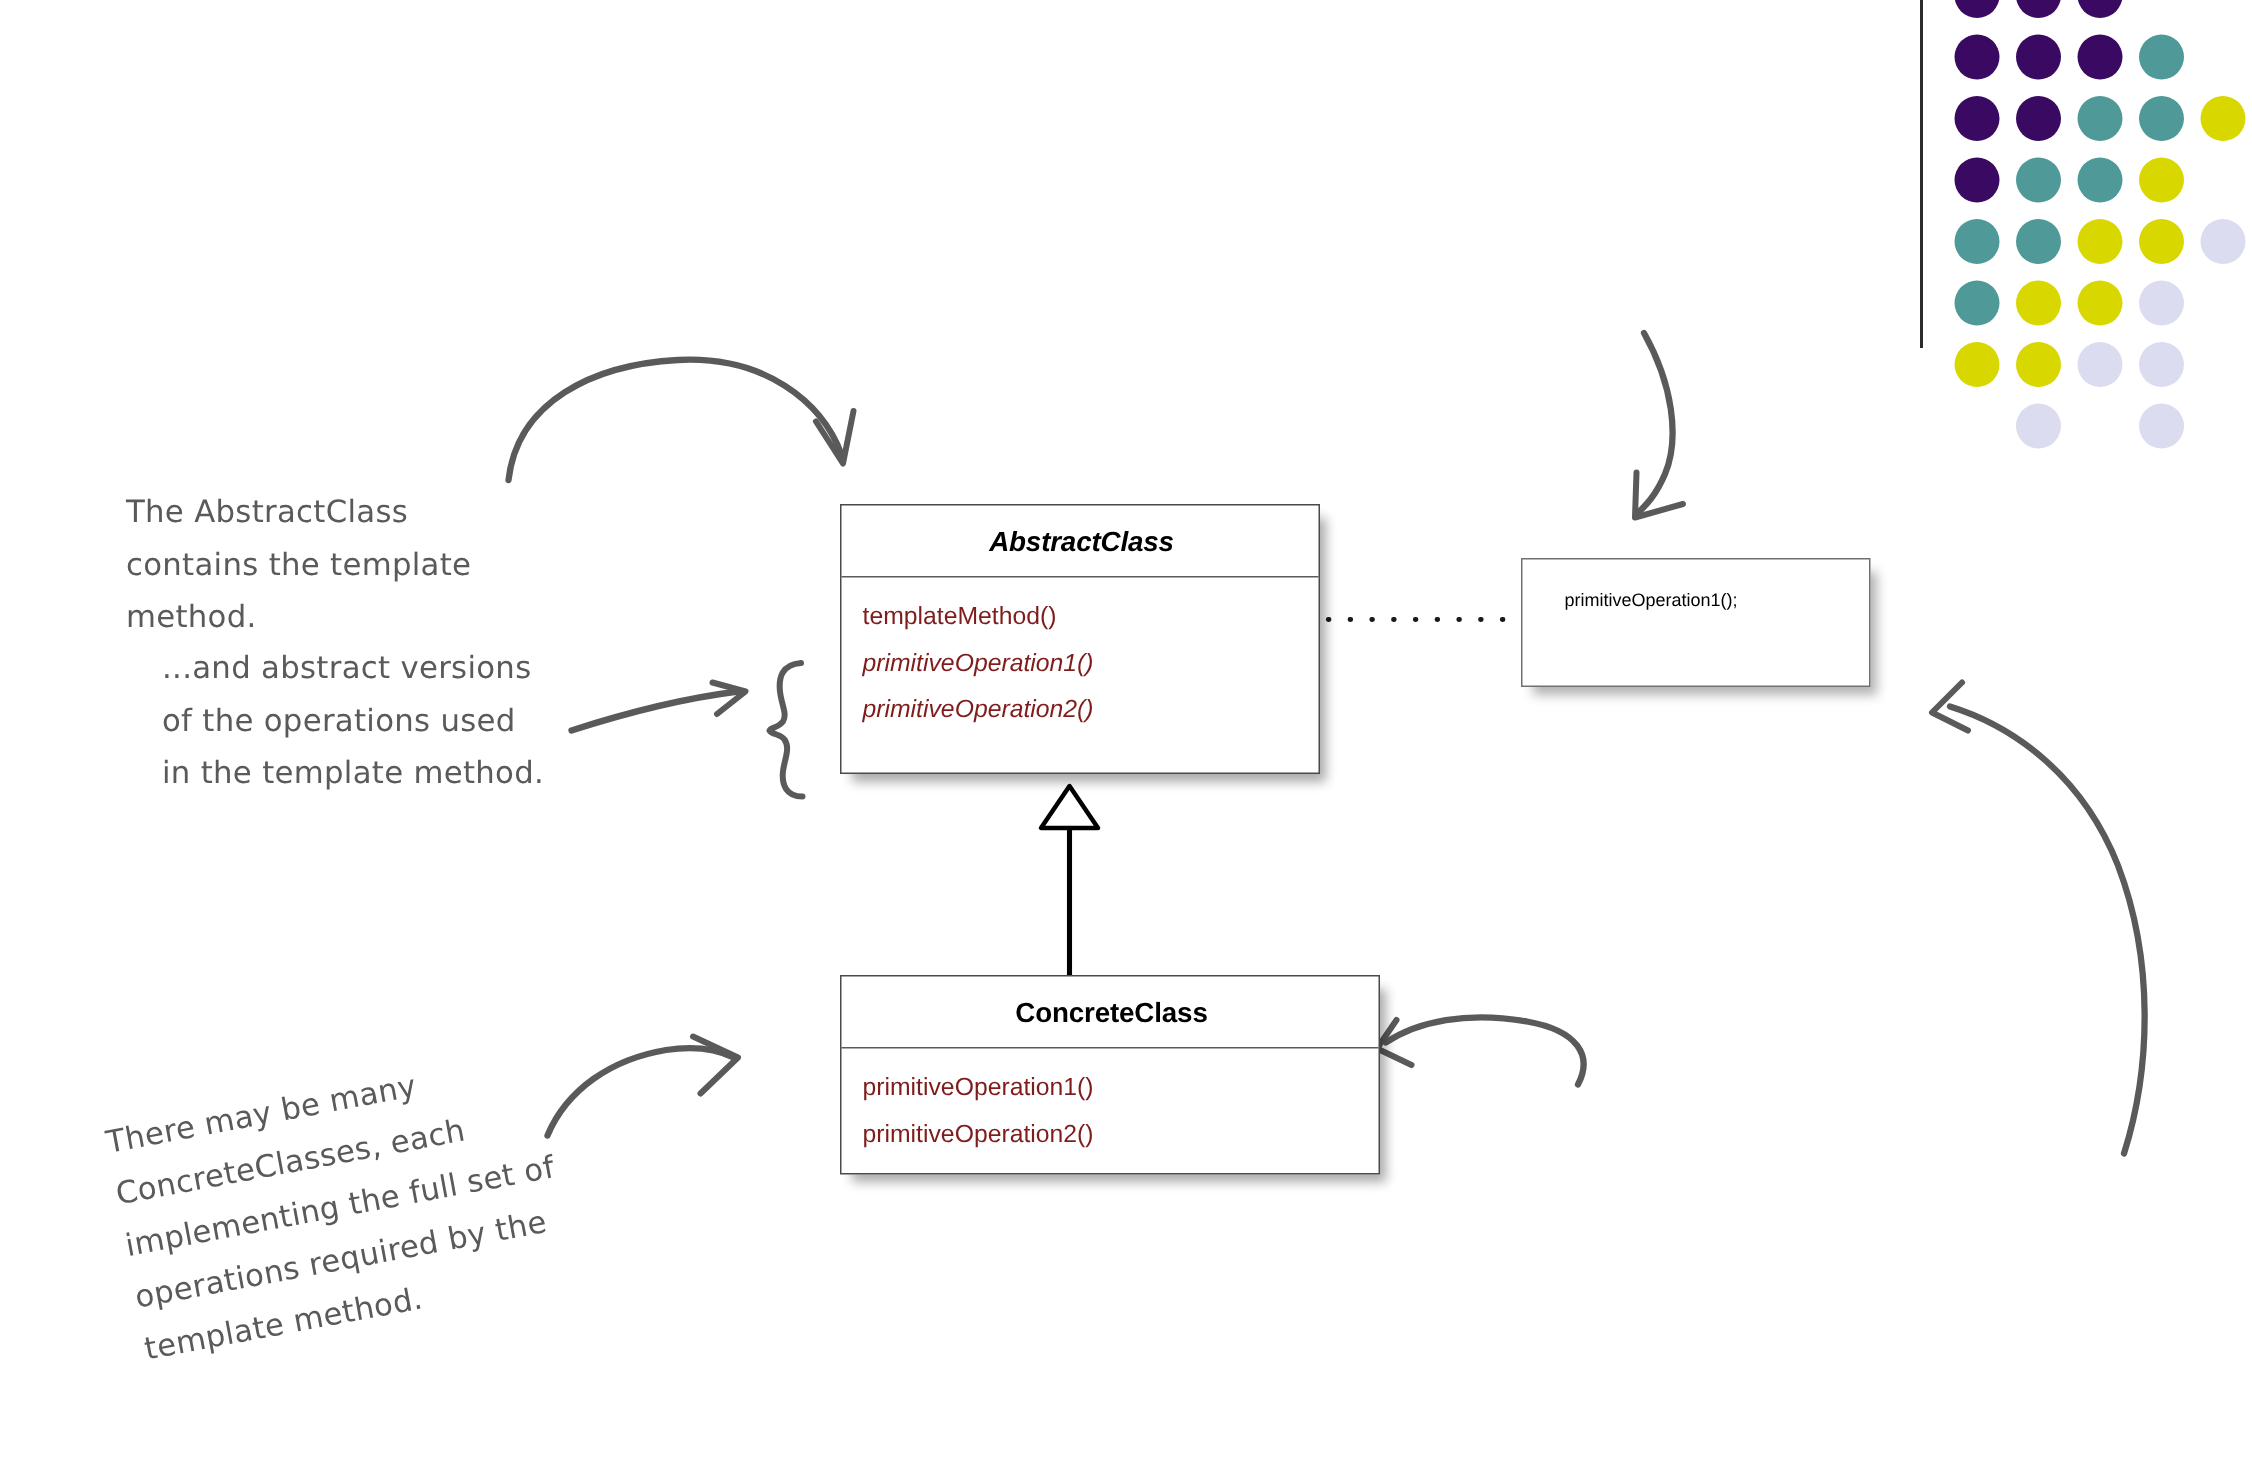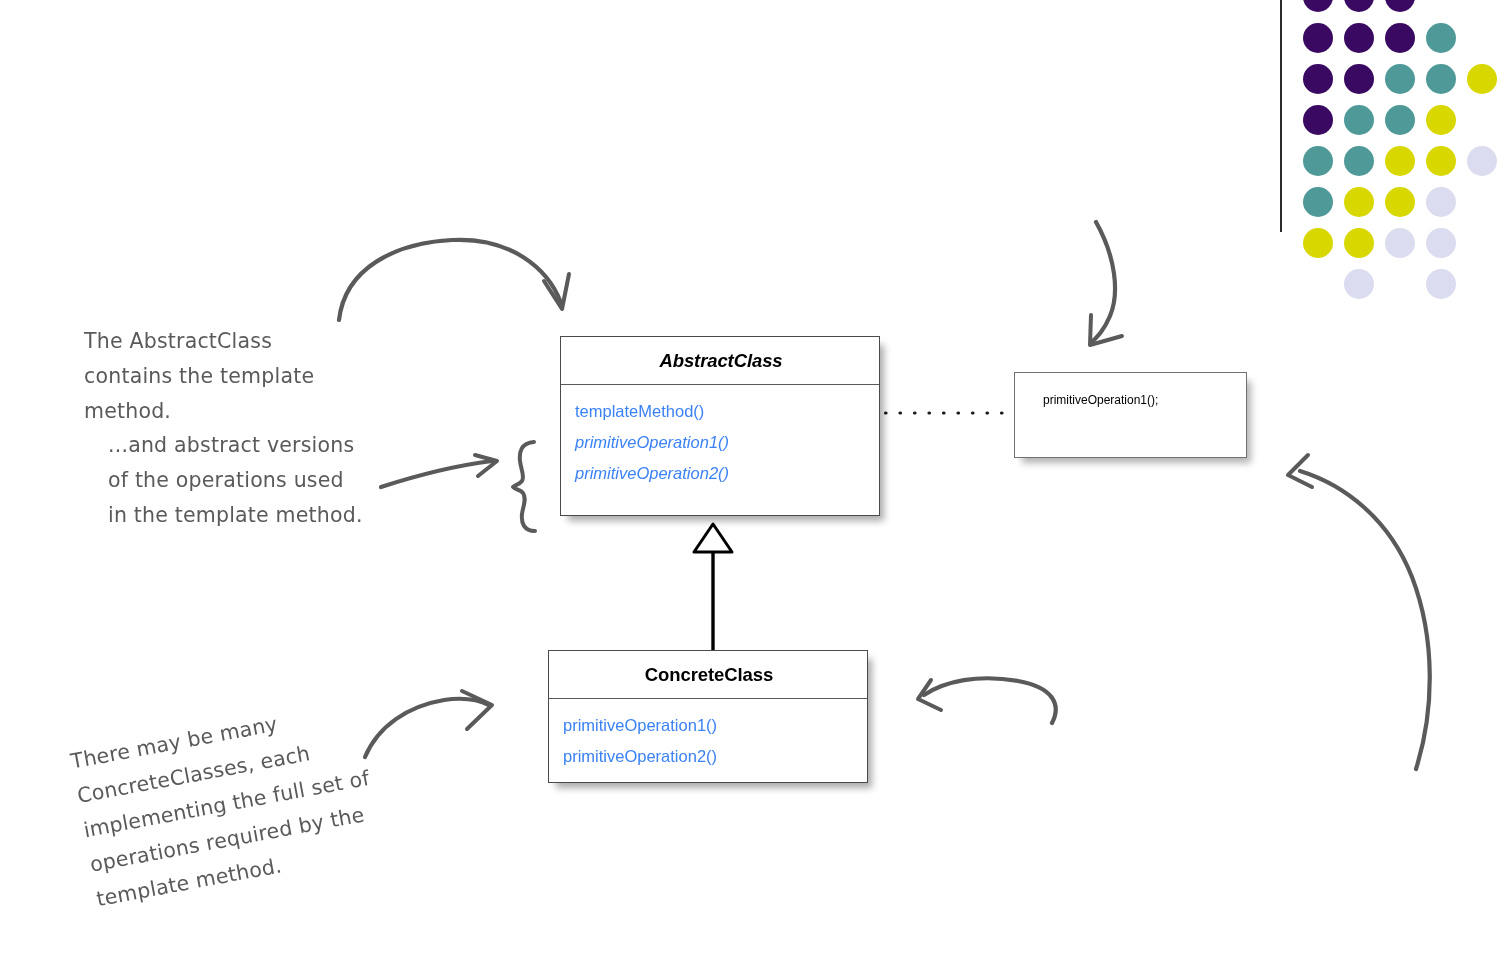--- a/index.html
+++ b/index.html
@@ -34,21 +34,21 @@
     padding: 13px 4px 12px 6px;
     border-bottom: 1.5px solid #5a5a5a;
     letter-spacing: -0.1px;
   }
   .uml-title.italic { font-style: italic; }
   .uml-body {
     padding: 11px 0 12px 14px;
   }
   .uml-member {
     font-size: 16.5px;
-    color: #3b82f6;
+    color: #7f1d1d;
     line-height: 31px;
     white-space: nowrap;
   }
   .uml-member.italic { font-style: italic; }
 
   
   .note-box {
     position: absolute;
     background: #ffffff;
     border: 1.2px solid #707070;
@@ -194,21 +194,21 @@
 
   <div class="uml-box" style="left:560px; top:336px; width:320px; height:180px;">
     <div class="uml-title italic">AbstractClass</div>
     <div class="uml-body">
       <div class="uml-member">templateMethod()</div>
       <div class="uml-member italic">primitiveOperation1()</div>
       <div class="uml-member italic">primitiveOperation2()</div>
     </div>
   </div>
 
-  <div class="uml-box" style="left:548px; top:650px; width:320px; height:133px;">
+  <div class="uml-box" style="left:560px; top:650px; width:360px; height:133px;">
     <div class="uml-title">ConcreteClass</div>
     <div class="uml-body">
       <div class="uml-member">primitiveOperation1()</div>
       <div class="uml-member">primitiveOperation2()</div>
     </div>
   </div>
 
   <div class="note-box" style="left:1014px; top:372px; width:233px; height:86px;">
     <div class="note-line">primitiveOperation1();</div>
   </div>

